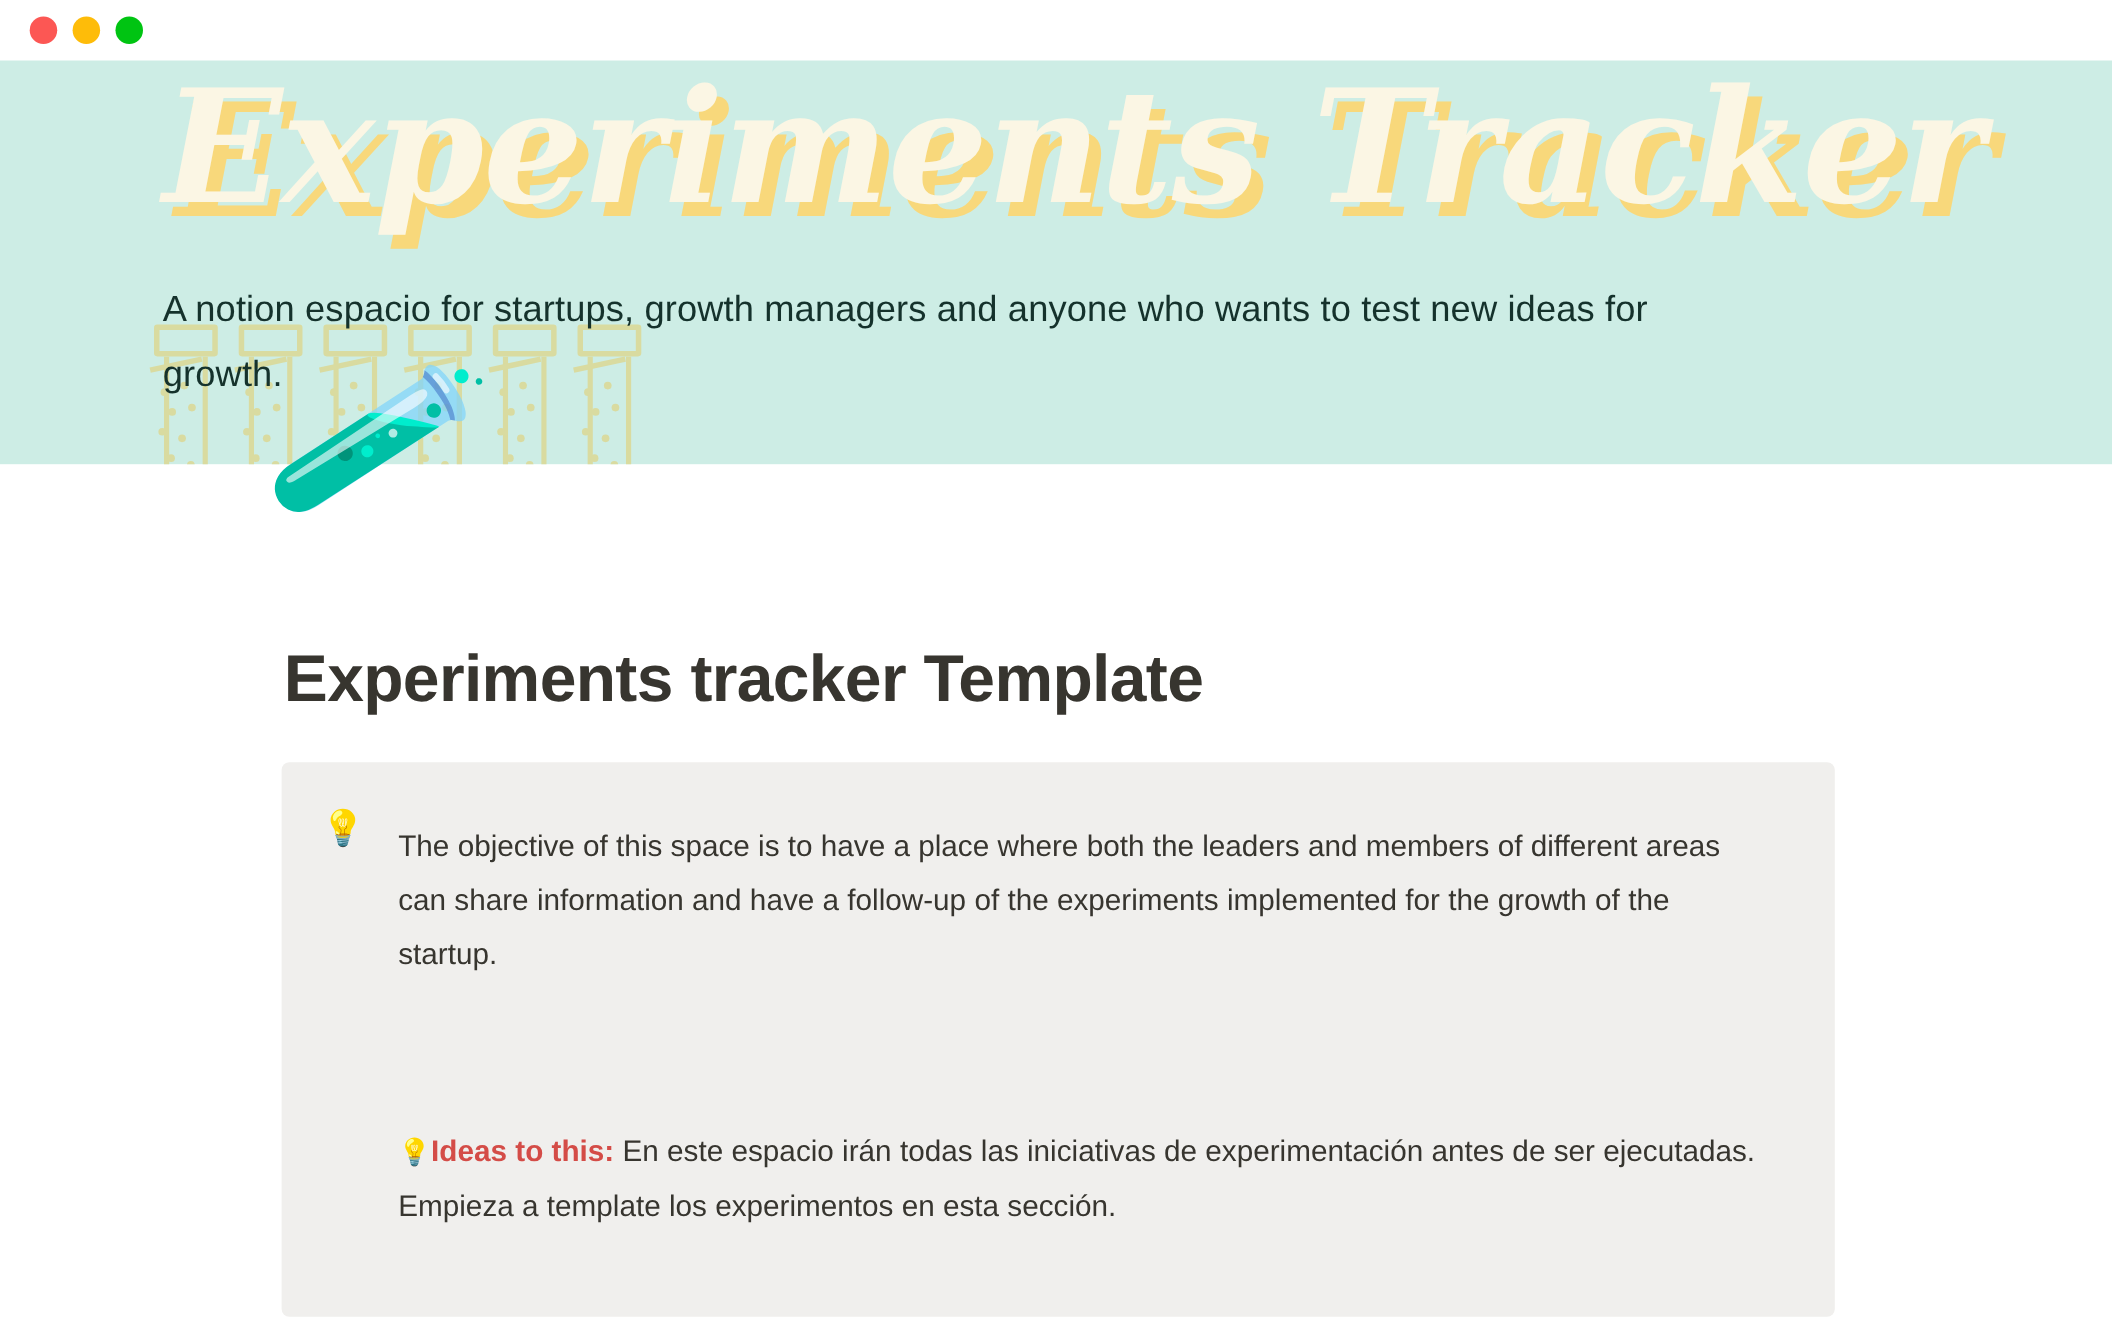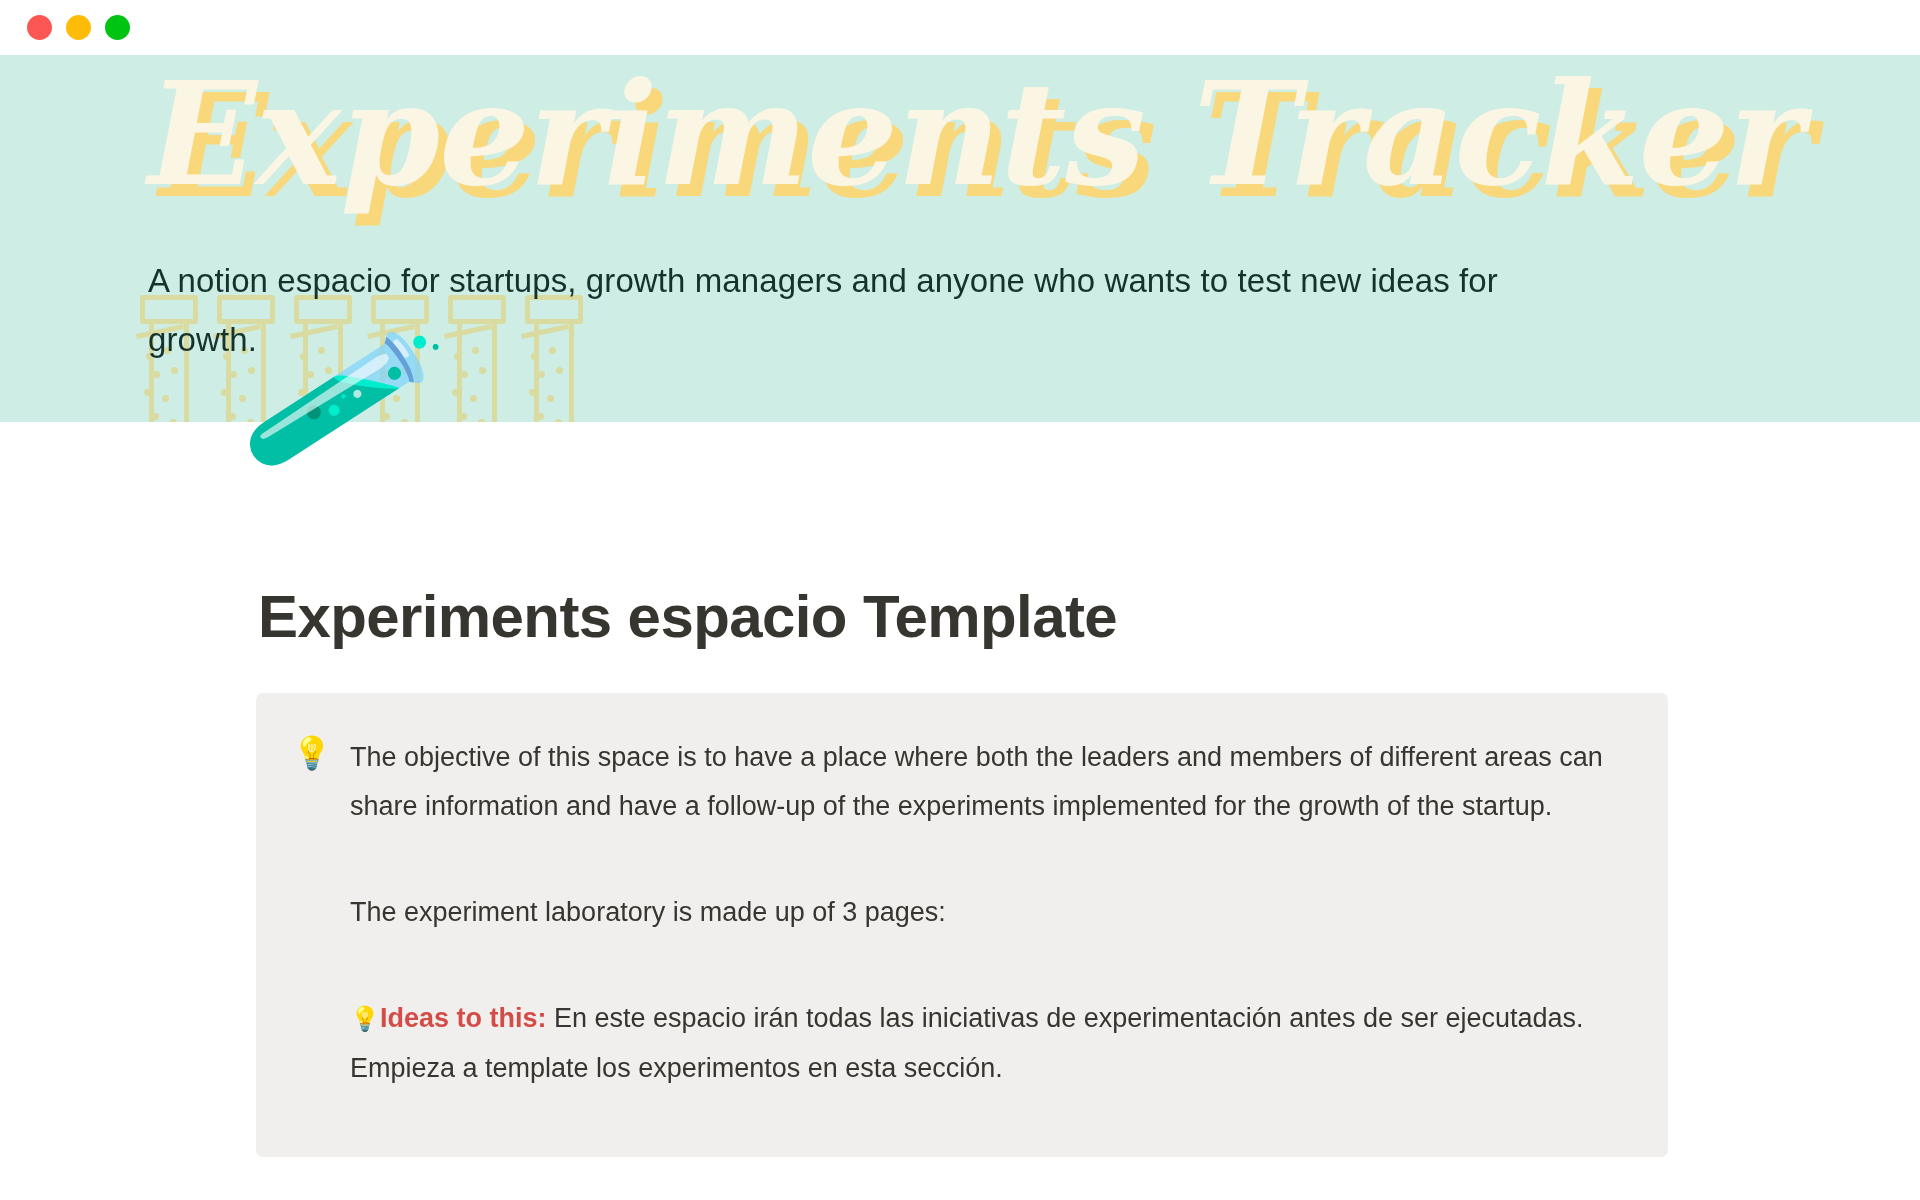--- a/index.html
+++ b/index.html
@@ -180,21 +180,21 @@
     line-height: 49px;
     text-align: left;
     user-select: none;
   }
   .callout-body {
     flex: 1 1 auto;
     font-size: 27px;
     line-height: 1.82;
     color: #37352f;
   }
-  .callout-body p { margin: 4px; }
+  .callout-body p { margin: 16px; }
   .callout-body .spacer { height: 49px; }
   .bulb-inline {
     font-size: 24px;
     user-select: none;
   }
   .ideas-label {
     font-weight: bold;
     color: #d44c47;
   }
 </style>
@@ -312,31 +312,30 @@
 
     <div class="banner-title">Experiments Tracker</div>
 
     <div class="banner-subtitle">A notion espacio for startups, growth managers and anyone who wants to test new ideas for growth.</div>
   </div>
 
   <div class="tube-emoji">🧪</div>
 
   <div class="content">
 
-    <h1 class="page-title">Experiments espacio Template</h1>
+    <h1 class="page-title">Experiments tracker Template</h1>
 
     <div class="callout">
       <div class="callout-icon">💡</div>
 
       <div class="callout-body">
         <p>The objective of this space is to have a place where both the leaders and members of different areas can share information and have a follow-up of the experiments implemented for the growth of the startup.</p>
 
         <div class="spacer"></div>
 
-        <p>The experiment laboratory is made up of 3 pages:</p>
 
         <div class="spacer"></div>
 
         <p><span class="bulb-inline">💡</span><span class="ideas-label">Ideas to this:</span><span> En este espacio irán todas las iniciativas de experimentación antes de ser ejecutadas. Empieza a template los experimentos en esta sección.</span></p>
       </div>
     </div>
 
   </div>
 </div>
 

